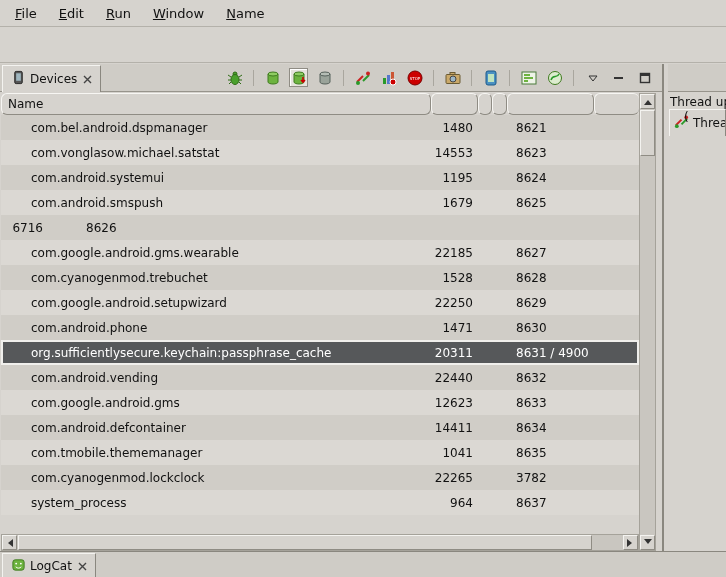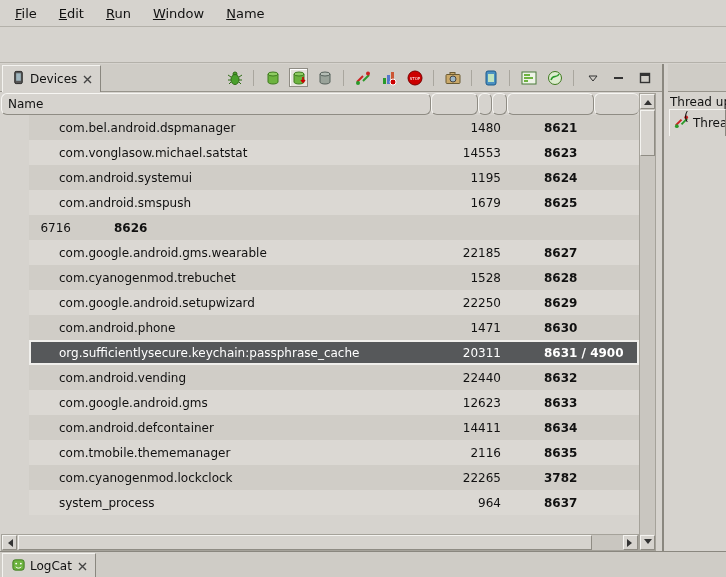--- a/index.html
+++ b/index.html
@@ -29,28 +29,28 @@
   .icon-toolbar{position:absolute;right:8px;top:4px;display:flex;align-items:center;gap:7px;}
   .tb-icon{width:19px;height:19px;display:flex;align-items:center;justify-content:center;}
   .tb-icon.pressed{border:1px solid #8f8c84;background:#e6e3dd;box-shadow:inset 1px 1px 0 #ffffff;}
   .tb-sep{width:1px;height:16px;background:#a9a69e;margin:0 2px;}
   
   .devices-content{position:absolute;top:29px;left:1px;width:656px;height:458px;}
   .table-header{position:absolute;top:0;left:0;width:638px;height:22px;display:flex;}
   .th-cell{height:22px;background:#d6d3ce;border-right:1px solid #8f8c84;border-bottom:1px solid #8f8c84;border-top:1px solid #f7f6f3;border-left:1px solid #f7f6f3;display:flex;align-items:center;padding-left:6px;font-size:12px;overflow:hidden;border-radius:6px;}
   .w0{width:430px;} .w1{width:47px;} .w2{width:14px;} .w3{width:15px;} .w4{width:87px;} .w5{width:45px;border-right:none;}
   .rows{position:absolute;top:22px;left:0;width:638px;height:419px;overflow:hidden;background:#d6d3ce;}
-  .prow{display:flex;height:25px;align-items:center;cursor:default;margin-left:28px;}
+  .prow{display:flex;height:25px;align-items:center;cursor:default;}
   .prow.even{background:#d0cdc7;}
   .prow.odd{background:#dbd8d3;}
   .prow.selected{background:#56585a;color:#fff;outline:2px solid #f0efec;outline-offset:-2px;justify-content:flex-end;}
   .cell-name{width:430px;padding-left:30px;overflow:hidden;white-space:nowrap;}
   .cell-pid{width:47px;text-align:right;padding-right:5px;}
   .cell-spacer{width:29px;}
-  .cell-port{flex:1;padding-left:9px;white-space:nowrap;font-weight:bold;}
+  .cell-port{flex:1;padding-left:9px;white-space:nowrap;}
   
   .vscroll{position:absolute;left:638px;top:0;width:17px;height:458px;background:#c9c6c0;border:1px solid #a5a29a;}
   .hscroll{position:absolute;left:0;top:441px;width:638px;height:17px;background:#c9c6c0;border:1px solid #a5a29a;}
   .scroll-btn{width:15px;height:15px;background:#d6d3ce;border:1px solid;border-color:#f4f3f0 #8f8c84 #8f8c84 #f4f3f0;display:flex;align-items:center;justify-content:center;}
   .vscroll .btn-up{position:absolute;top:0;left:0;}
   .vscroll .btn-down{position:absolute;bottom:0;left:0;}
   .hscroll .btn-left{position:absolute;left:0;top:0;}
   .hscroll .btn-right{position:absolute;right:0;top:0;}
   .vthumb{position:absolute;top:16px;left:0;width:15px;height:46px;background:#d6d3ce;border:1px solid;border-color:#f4f3f0 #8f8c84 #8f8c84 #f4f3f0;}
   .hthumb{position:absolute;left:16px;top:0;width:574px;height:15px;background:#d6d3ce;border:1px solid;border-color:#f4f3f0 #8f8c84 #8f8c84 #f4f3f0;}
@@ -286,21 +286,21 @@
           <span class="cell-port">8633</span>
         </div>
         <div class="prow even">
           <span class="cell-name">com.android.defcontainer</span>
           <span class="cell-pid">14411</span>
           <span class="cell-spacer"></span>
           <span class="cell-port">8634</span>
         </div>
         <div class="prow odd">
           <span class="cell-name">com.tmobile.thememanager</span>
-          <span class="cell-pid">2116</span>
+          <span class="cell-pid">1041</span>
           <span class="cell-spacer"></span>
           <span class="cell-port">8635</span>
         </div>
         <div class="prow even">
           <span class="cell-name">com.cyanogenmod.lockclock</span>
           <span class="cell-pid">22265</span>
           <span class="cell-spacer"></span>
           <span class="cell-port">3782</span>
         </div>
         <div class="prow odd">

